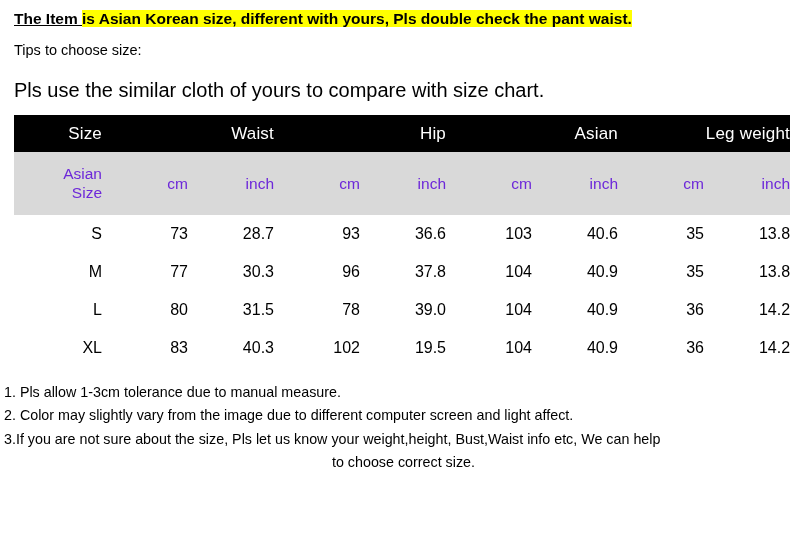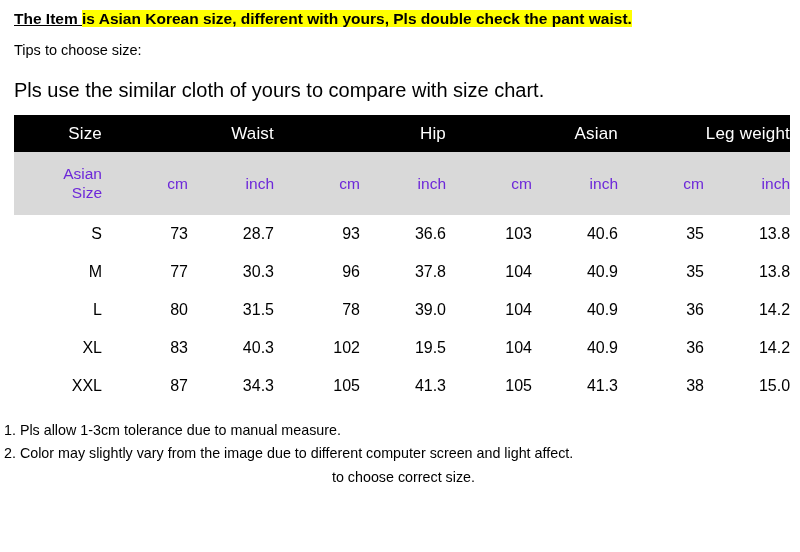--- a/index.html
+++ b/index.html
@@ -213,34 +213,24 @@
           <td>83</td>
           <td>40.3</td>
           <td>102</td>
           <td>19.5</td>
           <td>104</td>
           <td>40.9</td>
           <td>36</td>
           <td>14.2</td>
         </tr>
 
-        <tr class="data-row">
-          <td>XXL</td>
-          <td>87</td>
-          <td>34.3</td>
-          <td>105</td>
-          <td>41.3</td>
-          <td>105</td>
-          <td>41.3</td>
-          <td>38</td>
-          <td>15.0</td>
-        </tr>
       </tbody>
     </table>
   </div>
 
   <div class="notes">
     <div>1. Pls allow 1-3cm tolerance due to manual measure.</div>
     <div>2. Color may slightly vary from the image due to different computer screen and light affect.</div>
+    <div>3.If you are not sure about the size, Pls let us know your weight,height, Bust,Waist info etc, We can help</div>
     <div class="indent">to choose correct size.</div>
   </div>
 
 </div>
 
 </body></html>

